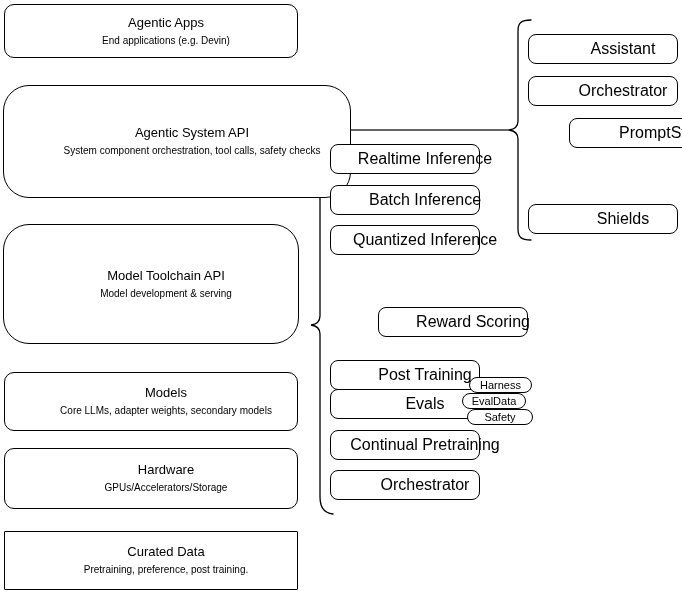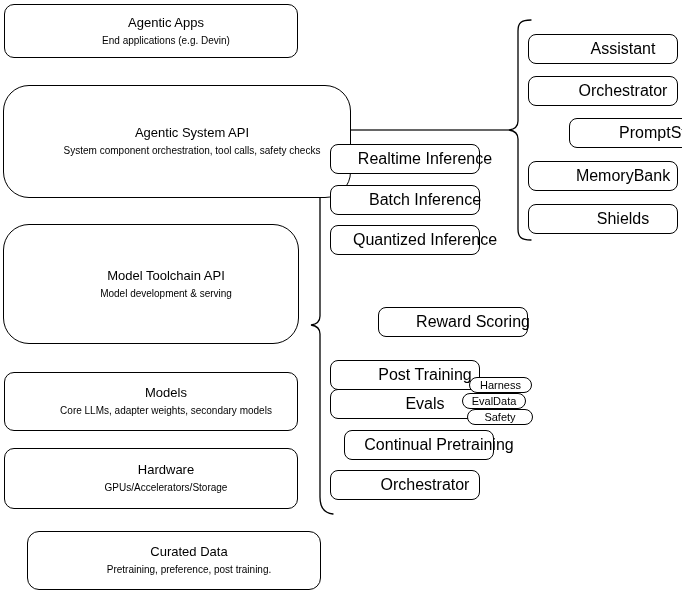--- a/index.html
+++ b/index.html
@@ -107,21 +107,21 @@
   <div class="bigbox" style="left:4px; top:372px; width:294px; height:59px; border-radius:10px;">
     <div class="title">Models</div>
     <div class="subtitle">Core LLMs, adapter weights, secondary models</div>
   </div>
 
   <div class="bigbox" style="left:4px; top:448px; width:294px; height:61px; border-radius:10px;">
     <div class="title">Hardware</div>
     <div class="subtitle">GPUs/Accelerators/Storage</div>
   </div>
 
-  <div class="bigbox" style="left:4px; top:531px; width:294px; height:59px; border-radius:12px;margin-left:23px;">
+  <div class="bigbox" style="left:4px; top:531px; width:294px; height:59px; border-radius:1px;">
     <div class="title">Curated Data</div>
     <div class="subtitle">Pretraining, preference, post training.</div>
   </div>
 
   <div class="smallbox" style="left:330px; top:144px;">
     <span>Realtime Inference</span>
   </div>
   <div class="smallbox" style="left:330px; top:185px;">
     <span>Batch Inference</span>
   </div>
@@ -130,21 +130,21 @@
   </div>
   <div class="smallbox" style="left:330px; top:307px;margin-left:48px;">
     <span>Reward Scoring</span>
   </div>
   <div class="smallbox" style="left:330px; top:360px;">
     <span>Post Training</span>
   </div>
   <div class="smallbox" style="left:330px; top:389px;">
     <span>Evals</span>
   </div>
-  <div class="smallbox" style="left:344px; top:430px;">
+  <div class="smallbox" style="left:330px; top:430px;">
     <span>Continual Pretraining</span>
   </div>
   <div class="smallbox" style="left:330px; top:470px;">
     <span>Orchestrator</span>
   </div>
 
   <div class="tag-pill" style="left:469px; top:377px; width:63px;">
     <span>Harness</span>
   </div>
   <div class="tag-pill" style="left:462px; top:393px; width:64px;">
@@ -156,20 +156,17 @@
 
   <div class="smallbox" style="left:528px; top:34px; width:150px;">
     <span>Assistant</span>
   </div>
   <div class="smallbox" style="left:528px; top:76px; width:150px;">
     <span>Orchestrator</span>
   </div>
   <div class="smallbox" style="left:528px; top:118px; width:150px;margin-left:41px;">
     <span>PromptStore</span>
   </div>
-  <div class="smallbox" style="left:528px; top:161px; width:150px;">
-    <span>MemoryBank</span>
-  </div>
   <div class="smallbox" style="left:528px; top:204px; width:150px;">
     <span>Shields</span>
   </div>
 
 </div>
 
 </body></html>

